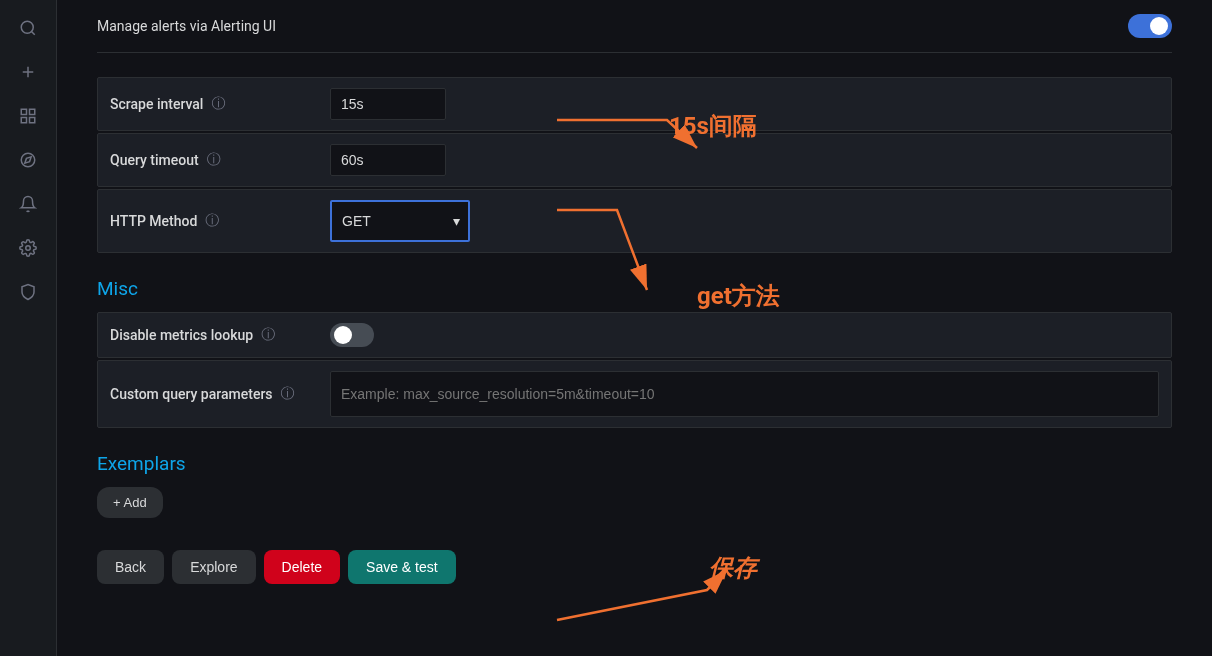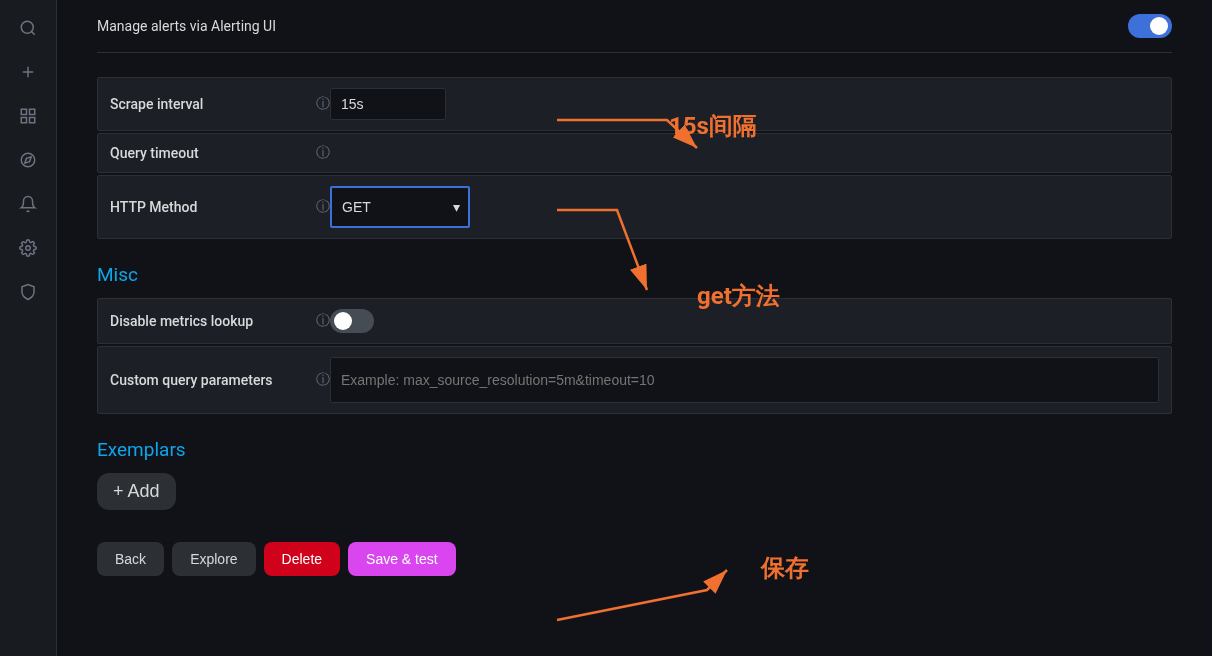--- a/index.html
+++ b/index.html
@@ -82,21 +82,20 @@
       border-radius: 2px;
     }
     .field-label {
       font-size: 14px;
       color: #d8d9da;
       font-weight: 500;
       flex: 0 0 220px;
       display: flex;
       align-items: center;
       gap: 8px;
-      justify-content: space-between;
     }
     .field-label .info-icon {
       color: #6e7281;
       font-size: 14px;
       cursor: pointer;
     }
     .field-input {
       background: #111217;
       border: 1px solid #2c2f33;
       border-radius: 2px;
@@ -179,21 +178,21 @@
     .add-button {
       display: flex;
       align-items: center;
       gap: 6px;
       background: #2c2f33;
       border: none;
       color: #d8d9da;
       padding: 8px 16px;
       border-radius: 12px;
       cursor: pointer;
-      font-size: 18px;
+      font-size: 13px;
       margin-bottom: 24px;
     }
 
     
     .bottom-actions {
       display: flex;
       gap: 8px;
       align-items: center;
       padding-top: 8px;
     }
@@ -207,21 +206,21 @@
     }
     .btn-secondary {
       background: #2c2f33;
       color: #d8d9da;
     }
     .btn-danger {
       background: #d0021b;
       color: #fff;
     }
     .btn-primary {
-      background: #d946ef;
+      background: #0f766e;
       color: #fff;
     }
 
     
     .annotation-layer {
       position: absolute;
       top: 0; left: 0;
       pointer-events: none;
       width: 1212px;
       height: 656px;
@@ -301,20 +300,21 @@
         <span class="info-icon">ⓘ</span>
       </div>
       <input class="field-input" type="text" value="15s" style="">
     </div>
 
     <div class="field-row">
       <div class="field-label">
         <span>Query timeout</span>
         <span class="info-icon">ⓘ</span>
       </div>
+      <input class="field-input" type="text" value="60s" style="">
     </div>
 
     <div class="field-row">
       <div class="field-label">
         <span>HTTP Method</span>
         <span class="info-icon">ⓘ</span>
       </div>
       <div class="select-wrapper">
         <select class="field-select">
           <option>GET</option>
@@ -370,16 +370,16 @@
 
     <path d="M 500 620 L 650 590 L 670 570" stroke="#f07030" stroke-width="2.5" fill="none" marker-end="url(#arrowhead)"></path>
   </svg>
 
   <div style="position:absolute; top:110px; left:612px; pointer-events:none;">
     <span style="color:#f07030; font-size:24px; font-weight:bold;">15s间隔</span>
   </div>
   <div style="position:absolute; top:280px; left:640px; pointer-events:none;">
     <span style="color:#f07030; font-size:24px; font-weight:bold;">get方法</span>
   </div>
-  <div style="position:absolute; top:552px; left:704px; pointer-events:none;">
+  <div style="position:absolute; top:552px; left:652px; pointer-events:none;font-style:italic;">
     <span style="color:#f07030; font-size:24px; font-weight:bold;">保存</span>
   </div>
 </div>
 
 </body></html>

